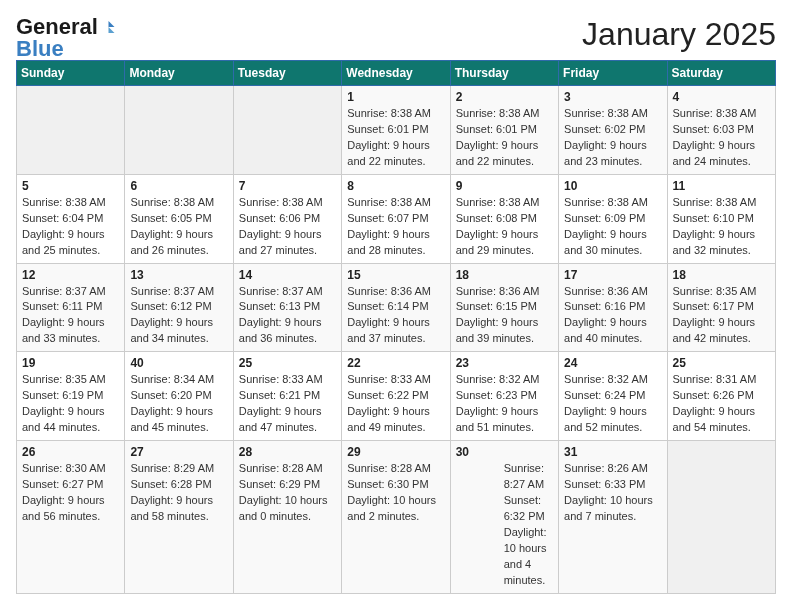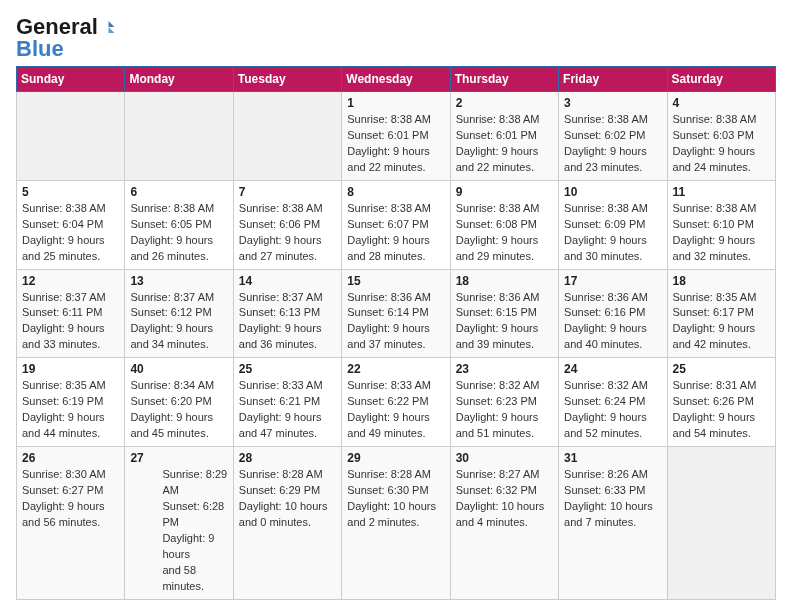--- a/index.html
+++ b/index.html
@@ -7,21 +7,20 @@
       font-family: Arial, sans-serif;
       background: #fff;
       width: 792px;
       min-height: 612px;
       padding: 16px;
     }
     .header {
       display: flex;
       justify-content: space-between;
       align-items: flex-start;
-      margin-bottom: 6px;
     }
     .logo {
       display: flex;
       flex-direction: column;
       align-items: flex-start;
       line-height: 1;
     }
     .logo-general {
       font-size: 22px;
       font-weight: bold;
@@ -52,21 +51,21 @@
     .location-title {
       font-size: 14px;
       color: #444;
     }
     .calendar {
       width: 100%;
       border-collapse: collapse;
       font-size: 11px;
     }
     .calendar thead th {
-      background: #be185d;
+      background: #0f766e;
       color: #fff;
       padding: 5px 4px;
       text-align: left;
       font-size: 12px;
       font-weight: bold;
       border: 1px solid #2e6aaa;
     }
     .calendar tbody td {
       border: 1px solid #ccc;
       vertical-align: top;
@@ -104,20 +103,21 @@
     <div class="logo-top-row">
       <span class="logo-general">General</span>
       <svg class="logo-icon" viewBox="0 0 24 24" fill="none">
         <polygon points="14,4 22,12 14,12" fill="#3a7fc1"></polygon>
         <polygon points="14,12 22,20 14,20" fill="#5ba0d0"></polygon>
       </svg>
     </div>
     <span class="logo-blue">Blue</span>
   </div>
   <div class="title-block">
+    <div class="month-title">January 2025</div>
   </div>
 </div>
 
 <table class="calendar">
   <thead>
     <tr>
     <th>Sunday</th>
         <th>Monday</th>
         <th>Tuesday</th>
         <th>Wednesday</th>
@@ -316,42 +316,42 @@
       <tr>
         <td>
           <div class="day-number">26</div>
           <div class="day-info" style="white-space: pre-line;">Sunrise: 8:30 AM
 Sunset: 6:27 PM
 Daylight: 9 hours
 and 56 minutes.</div>
         </td>
         <td>
           <div class="day-number">27</div>
-          <div class="day-info" style="white-space: pre-line; margin-left: 32px;">Sunrise: 8:29 AM
+          <div class="day-info" style="white-space: pre-line;">Sunrise: 8:29 AM
 Sunset: 6:28 PM
 Daylight: 9 hours
 and 58 minutes.</div>
         </td>
         <td>
           <div class="day-number">28</div>
           <div class="day-info" style="white-space: pre-line;">Sunrise: 8:28 AM
 Sunset: 6:29 PM
 Daylight: 10 hours
 and 0 minutes.</div>
         </td>
         <td>
           <div class="day-number">29</div>
           <div class="day-info" style="white-space: pre-line;">Sunrise: 8:28 AM
 Sunset: 6:30 PM
 Daylight: 10 hours
 and 2 minutes.</div>
         </td>
         <td>
           <div class="day-number">30</div>
-          <div class="day-info" style="white-space: pre-line;">Sunrise: 8:27 AM
+          <div class="day-info" style="white-space: pre-line; margin-left: 48px;">Sunrise: 8:27 AM
 Sunset: 6:32 PM
 Daylight: 10 hours
 and 4 minutes.</div>
         </td>
         <td>
           <div class="day-number">31</div>
           <div class="day-info" style="white-space: pre-line;">Sunrise: 8:26 AM
 Sunset: 6:33 PM
 Daylight: 10 hours
 and 7 minutes.</div>

